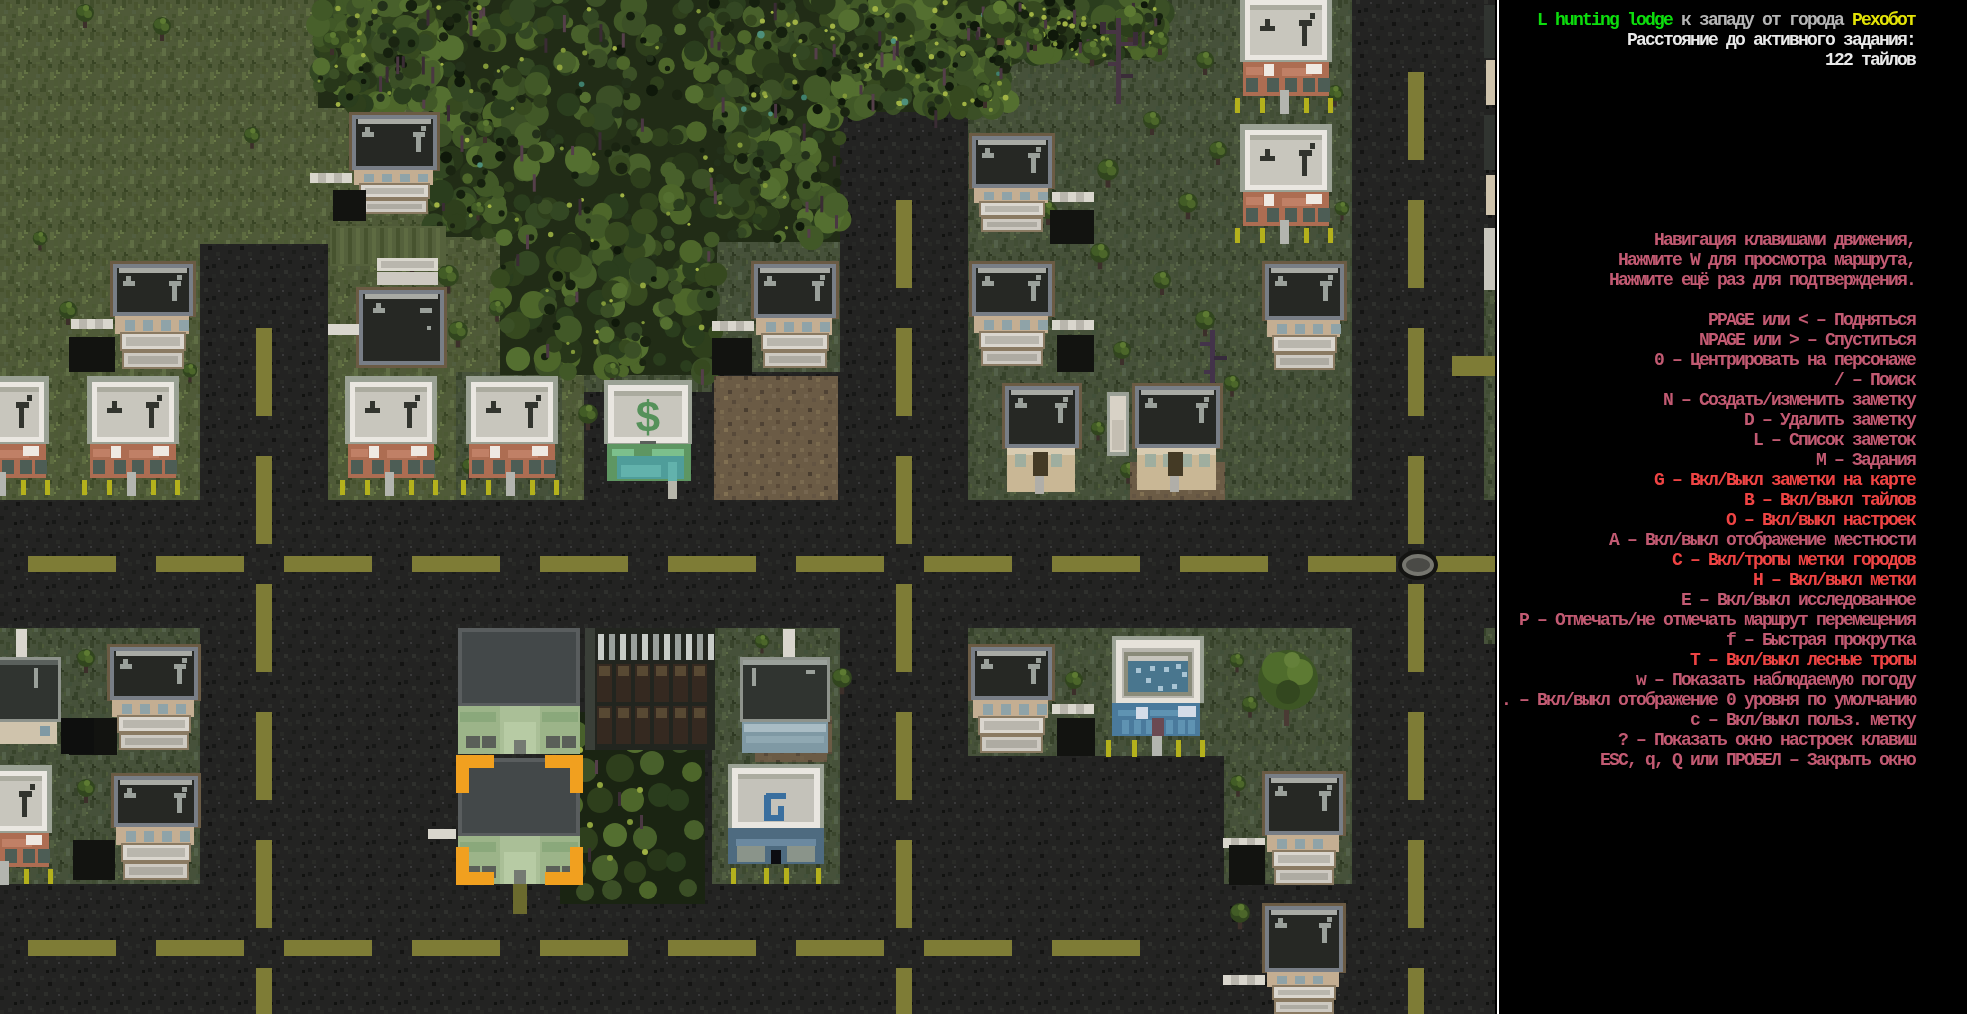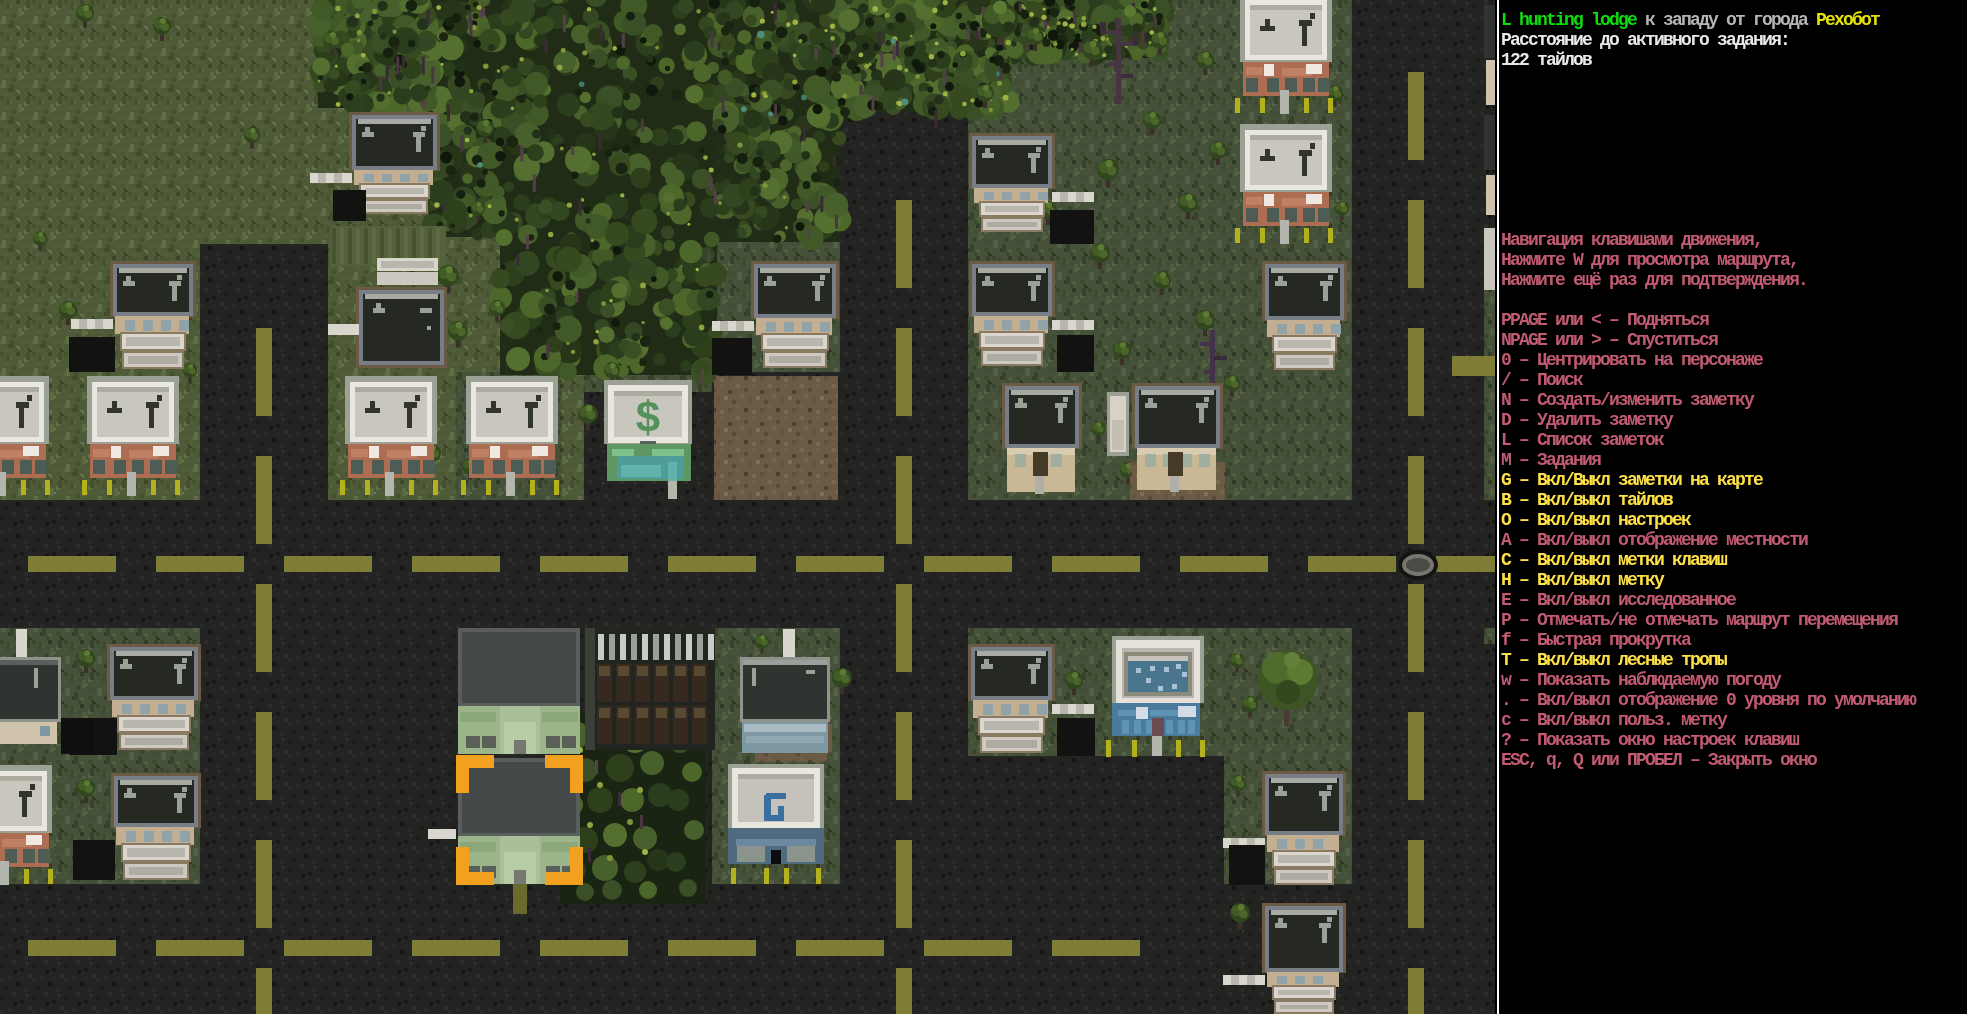--- a/index.html
+++ b/index.html
@@ -1,19 +1,19 @@
 <!DOCTYPE html>
 <html><head><meta charset="utf-8"><style>
 html,body{margin:0;padding:0;background:#000;width:1967px;height:1014px;overflow:hidden;}
 #wrap{position:relative;width:1967px;height:1014px;}
 #panel{position:absolute;left:1495px;top:0;width:472px;height:1014px;background:#000;}
 #pborder{position:absolute;left:1497px;top:0;width:2px;height:1014px;background:#fff;}
-pre.t{position:absolute;left:1501px;top:10px;margin:0;font-family:"Liberation Mono",monospace;font-size:18px;font-weight:bold;letter-spacing:-1.8px;line-height:20px;color:#c25a72;}
+pre.t{position:absolute;left:1501px;top:10px;margin:0;font-family:"Liberation Mono",monospace;font-size:18px;font-weight:bold;letter-spacing:-1.8px;line-height:20px;color:#c25a72;text-align:right;}
 .gr{color:#0ddd0d}.yl{color:#e3e307}.gy{color:#b5b5b5}.wh{color:#e9e9e9}
-.mg{color:#fde047}
+.mg{color:#ef4444}
 </style></head><body>
 <div id="wrap">
 <svg width="1495" height="1014" viewBox="0 0 1495 1014" style="position:absolute;left:0;top:0">
 <defs>
 <pattern id="asf" width="32" height="32" patternUnits="userSpaceOnUse">
           <rect x="0" y="0" width="32" height="32" fill="#232322"></rect>
           <rect x="0" y="4" width="4" height="4" fill="#1a1b19"></rect>
           <rect x="12" y="0" width="4" height="4" fill="#2d2e2b"></rect>
           <rect x="20" y="8" width="4" height="4" fill="#171817"></rect>
           <rect x="8" y="16" width="4" height="4" fill="#2a2b29"></rect>
@@ -2581,22 +2581,22 @@
 0 – Центрировать на персонаже
 / – Поиск
 N – Создать/изменить заметку
 D – Удалить заметку
 L – Список заметок
 M – Задания
 <span class="mg">G – Вкл/Выкл заметки на карте</span>
 <span class="mg">B – Вкл/выкл тайлов</span>
 <span class="mg">O – Вкл/выкл настроек</span>
 A – Вкл/выкл отображение местности
-<span class="mg">C – Вкл/выкл метки клавиш</span>
-<span class="mg">H – Вкл/выкл метку</span>
+<span class="mg">C – Вкл/тропы метки городов</span>
+<span class="mg">H – Вкл/выкл метки</span>
 E – Вкл/выкл исследованное
 P – Отмечать/не отмечать маршрут перемещения
 f – Быстрая прокрутка
 <span class="mg">T – Вкл/выкл лесные тропы</span>
 w – Показать наблюдаемую погоду
 . – Вкл/выкл отображение 0 уровня по умолчанию
 c – Вкл/выкл польз. метку
 ? – Показать окно настроек клавиш
 ESC, q, Q или ПРОБЕЛ – Закрыть окно</pre>
 </div>

